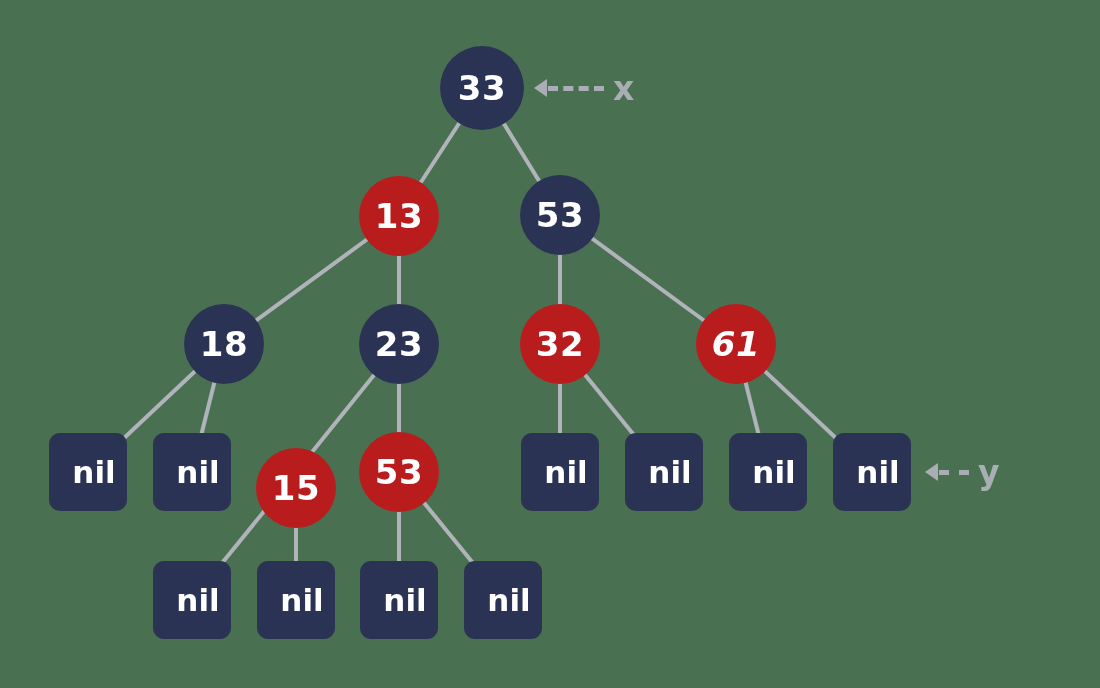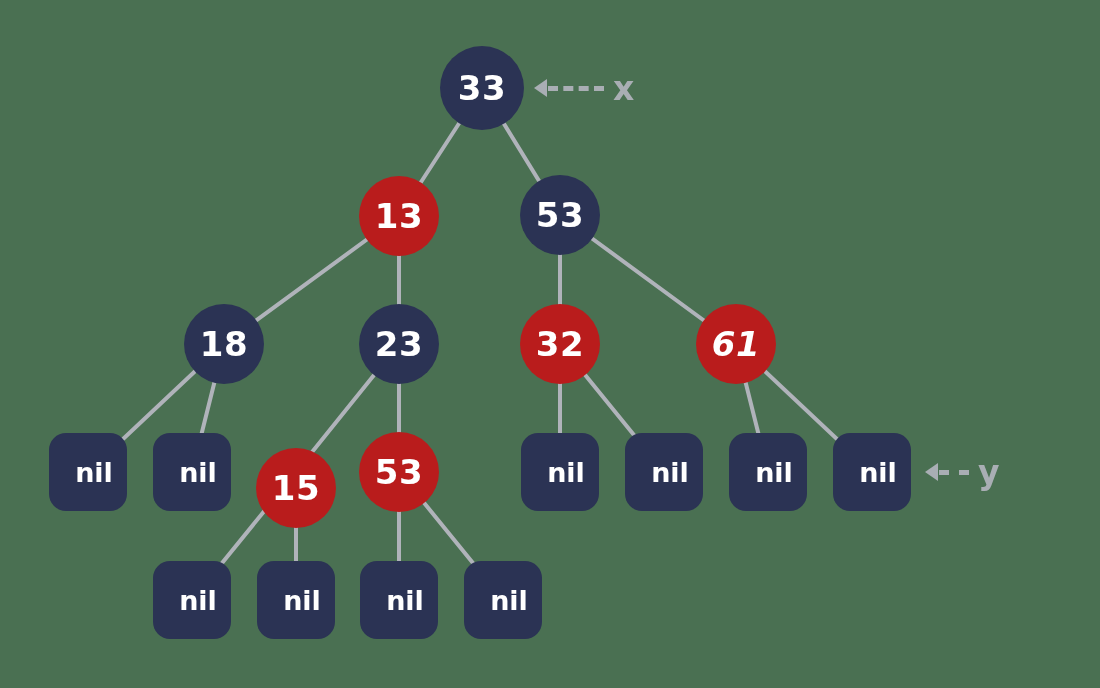--- a/index.html
+++ b/index.html
@@ -35,22 +35,22 @@
     font-weight: bold;
     box-sizing: border-box;
     user-select: none;
   }
   .node.key {
     border-radius: 50%;
     font-size: 34px;
     letter-spacing: 0.5px;
   }
   .node.nil {
-    border-radius: 17px;
-    font-size: 27px;
+    border-radius: 11px;
+    font-size: 31px;
     padding-left: 12px;
   }
   .node.black { background: #2b3354; }
   .node.red   { background: #b91c1c; }
 
   .annot {
     position: absolute;
     display: flex;
     align-items: center;
     height: 34px;

